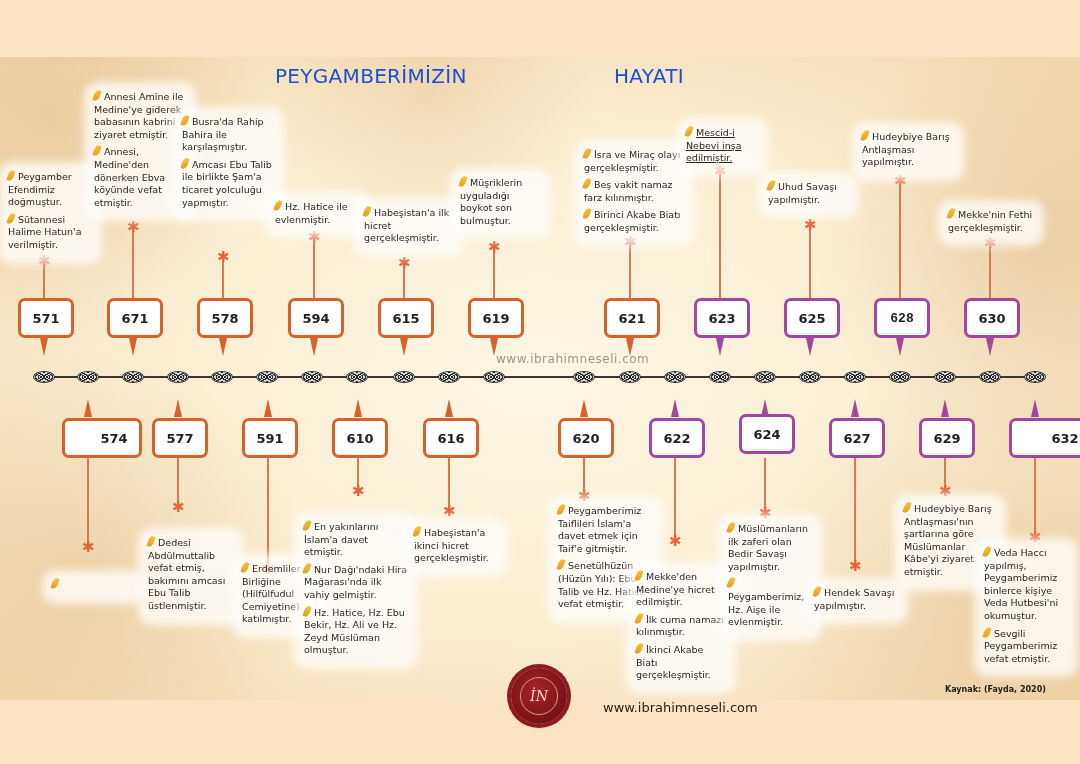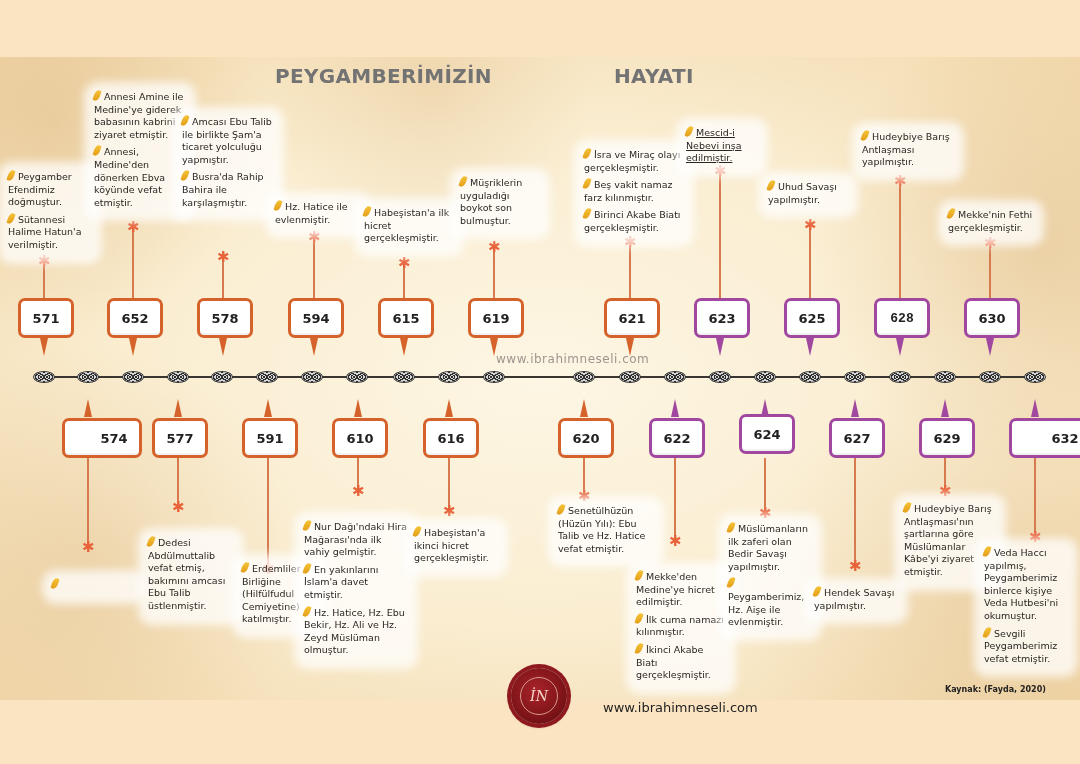--- a/index.html
+++ b/index.html
@@ -16,22 +16,22 @@
   .parchment::before {
     content: ""; position: absolute; inset: 0;
     background:
       radial-gradient(circle at 5% 10%, rgba(214,170,110,.35) 0, transparent 18%),
       radial-gradient(circle at 96% 30%, rgba(214,170,110,.35) 0, transparent 20%),
       radial-gradient(circle at 92% 85%, rgba(214,170,110,.3) 0, transparent 22%),
       radial-gradient(circle at 8% 80%, rgba(214,170,110,.3) 0, transparent 20%),
       radial-gradient(circle at 40% 5%, rgba(214,170,110,.25) 0, transparent 18%);
   }
   .title {
-    position: absolute; top: 64px; font-weight: bold; font-size: 20px;
-    color: #737373; letter-spacing: 0.3px; font-family: "DejaVu Sans", sans-serif;
+    position: absolute; top: 64px; font-weight: normal; font-size: 20px;
+    color: #1d4ed8; letter-spacing: 0.3px; font-family: "DejaVu Sans", sans-serif;
   }
   .timeline-line {
     position: absolute; left: 44px; top: 376px; width: 992px; height: 2px; background: #3a3530;
   }
   .marker {
     position: absolute; top: 371px; width: 22px; height: 12px; margin-left: -11px;
     border-radius: 50%;
     background: repeating-radial-gradient(ellipse at center, #2f2f2f 0 1.3px, #d8d8d8 1.3px 2.6px);
     border: 1px solid #333;
     box-sizing: border-box;
@@ -136,35 +136,35 @@
     <div class="star" style="left: 44px; top: 254px;">✱</div>
     <div class="year-box" style="left: 44px; top: 298px;">571</div>
     <div class="pointer down" style="left: 44px; top: 338px;"></div>
     <div class="note-wrap note" style="left: 8px; top: 170px; width: 84px;">
       <div class="glow"></div>
       <div class="item"><span class="feather"></span><span>Peygamber Efendimiz doğmuştur.</span></div>
       <div class="item"><span class="feather"></span><span>Sütannesi Halime Hatun'a verilmiştir.</span></div>
     </div>
     <div class="stem" style="left: 133px; top: 228px; height: 70px;"></div>
     <div class="star" style="left: 133px; top: 220px;">✱</div>
-    <div class="year-box" style="left: 133px; top: 298px;">652</div>
+    <div class="year-box" style="left: 133px; top: 298px;">671</div>
     <div class="pointer down" style="left: 133px; top: 338px;"></div>
     <div class="note-wrap note" style="left: 94px; top: 90px; width: 92px;">
       <div class="glow"></div>
       <div class="item"><span class="feather"></span><span>Annesi Amine ile Medine'ye giderek babasının kabrini ziyaret etmiştir.</span></div>
       <div class="item"><span class="feather"></span><span>Annesi, Medine'den dönerken Ebva köyünde vefat etmiştir.</span></div>
     </div>
     <div class="stem" style="left: 223px; top: 258px; height: 40px;"></div>
     <div class="star" style="left: 223px; top: 250px;">✱</div>
     <div class="year-box" style="left: 223px; top: 298px;">578</div>
     <div class="pointer down" style="left: 223px; top: 338px;"></div>
     <div class="note-wrap note" style="left: 182px; top: 115px; width: 92px;">
       <div class="glow"></div>
+      <div class="item"><span class="feather"></span><span>Busra'da Rahip Bahira ile karşılaşmıştır.</span></div>
       <div class="item"><span class="feather"></span><span>Amcası Ebu Talib ile birlikte Şam'a ticaret yolculuğu yapmıştır.</span></div>
-      <div class="item"><span class="feather"></span><span>Busra'da Rahip Bahira ile karşılaşmıştır.</span></div>
     </div>
     <div class="stem" style="left: 314px; top: 238px; height: 60px;"></div>
     <div class="star" style="left: 314px; top: 230px;">✱</div>
     <div class="year-box" style="left: 314px; top: 298px;">594</div>
     <div class="pointer down" style="left: 314px; top: 338px;"></div>
     <div class="note-wrap note" style="left: 275px; top: 200px; width: 86px;">
       <div class="glow"></div>
       <div class="item"><span class="feather"></span><span>Hz. Hatice ile evlenmiştir.</span></div>
     </div>
     <div class="stem" style="left: 404px; top: 264px; height: 34px;"></div>
@@ -248,38 +248,39 @@
     <div class="note-wrap note" style="left: 242px; top: 562px; width: 76px;">
       <div class="glow"></div>
       <div class="item"><span class="feather"></span><span>Erdemliler Birliğine (Hilfülfudul Cemiyetine) katılmıştır.</span></div>
     </div>
     <div class="pointer up" style="left: 358px; top: 399px;"></div>
     <div class="year-box" style="left: 358px; top: 418px;">610</div>
     <div class="stem" style="left: 358px; top: 458px; height: 32px;"></div>
     <div class="star" style="left: 358px; top: 484px;">✱</div>
     <div class="note-wrap note" style="left: 304px; top: 520px; width: 104px;">
       <div class="glow"></div>
+      <div class="item"><span class="feather"></span><span>En yakınlarını İslam'a davet etmiştir.</span></div>
       <div class="item"><span class="feather"></span><span>Nur Dağı'ndaki Hira Mağarası'nda ilk vahiy gelmiştir.</span></div>
-      <div class="item"><span class="feather"></span><span>En yakınlarını İslam'a davet etmiştir.</span></div>
       <div class="item"><span class="feather"></span><span>Hz. Hatice, Hz. Ebu Bekir, Hz. Ali ve Hz. Zeyd Müslüman olmuştur.</span></div>
     </div>
     <div class="pointer up" style="left: 449px; top: 399px;"></div>
     <div class="year-box" style="left: 449px; top: 418px;">616</div>
     <div class="stem" style="left: 449px; top: 458px; height: 52px;"></div>
     <div class="star" style="left: 449px; top: 504px;">✱</div>
     <div class="note-wrap note" style="left: 414px; top: 526px; width: 84px;">
       <div class="glow"></div>
       <div class="item"><span class="feather"></span><span>Habeşistan'a ikinci hicret gerçekleşmiştir.</span></div>
     </div>
     <div class="pointer up" style="left: 584px; top: 399px;"></div>
     <div class="year-box" style="left: 584px; top: 418px;">620</div>
     <div class="stem" style="left: 584px; top: 458px; height: 37px;"></div>
     <div class="star" style="left: 584px; top: 489px;">✱</div>
     <div class="note-wrap note" style="left: 558px; top: 504px; width: 96px;">
       <div class="glow"></div>
+      <div class="item"><span class="feather"></span><span>Peygamberimiz Taiflileri İslam'a davet etmek için Taif'e gitmiştir.</span></div>
       <div class="item"><span class="feather"></span><span>Senetülhüzün (Hüzün Yılı): Ebu Talib ve Hz. Hatice vefat etmiştir.</span></div>
     </div>
     <div class="pointer up purple" style="left: 675px; top: 399px;"></div>
     <div class="year-box purple" style="left: 675px; top: 418px;">622</div>
     <div class="stem" style="left: 675px; top: 458px; height: 82px;"></div>
     <div class="star" style="left: 675px; top: 534px;">✱</div>
     <div class="note-wrap note" style="left: 636px; top: 570px; width: 90px;">
       <div class="glow"></div>
       <div class="item"><span class="feather"></span><span>Mekke'den Medine'ye hicret edilmiştir.</span></div>
       <div class="item"><span class="feather"></span><span>İlk cuma namazı kılınmıştır.</span></div>

